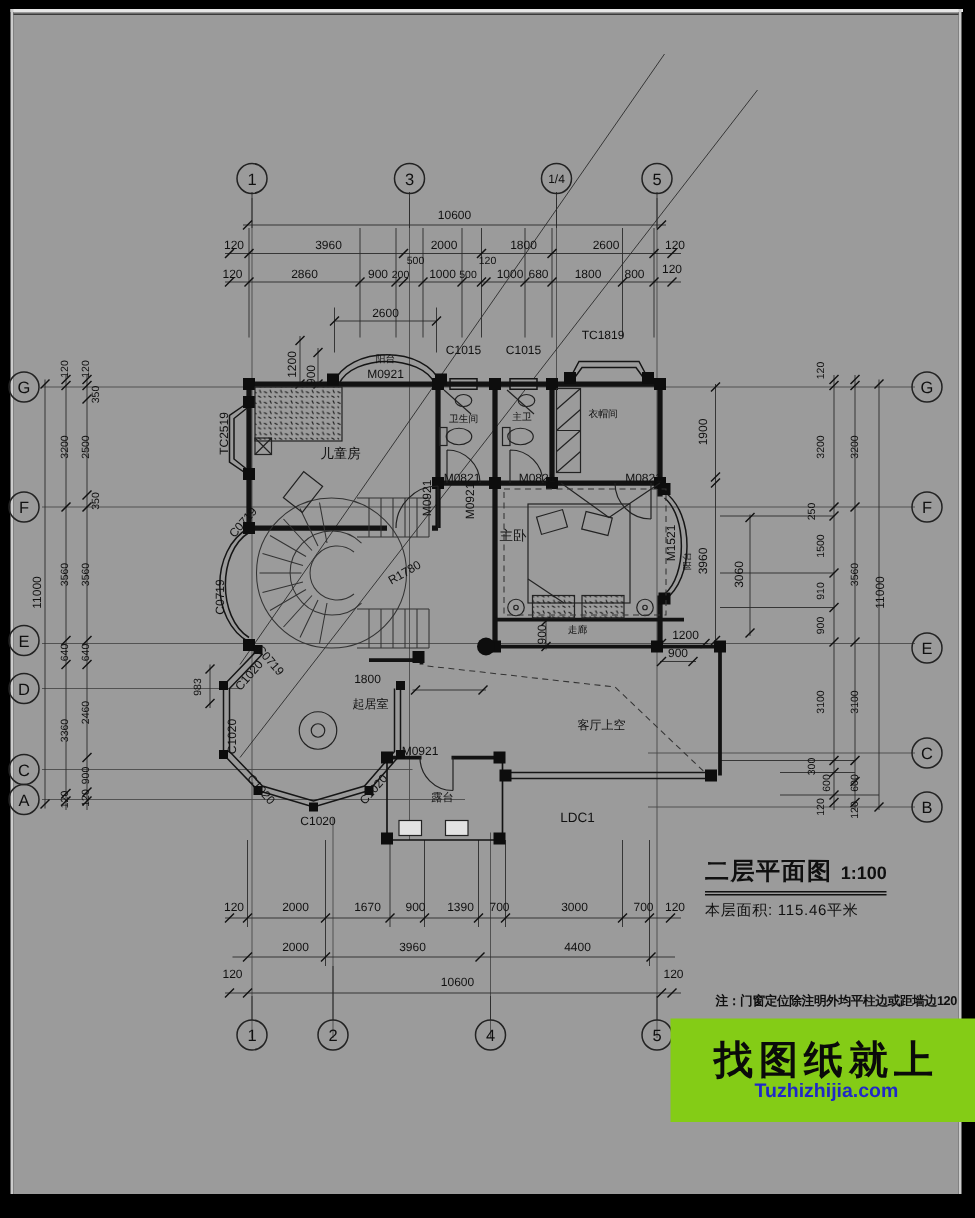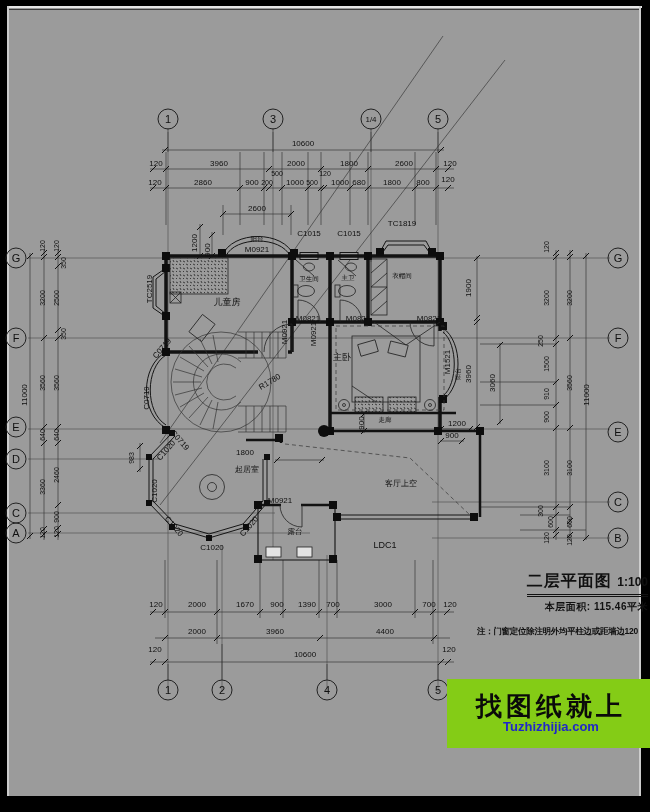--- a/index.html
+++ b/index.html
@@ -1,25 +1,25 @@
 <!DOCTYPE html>
 <html><head>
 <meta charset="utf-8">
 <style>
   html,body{margin:0;padding:0;background:#000;}
   #stage{position:relative;width:650px;height:812px;background:#000;overflow:hidden;
          font-family:"Liberation Sans","DejaVu Sans",sans-serif;}
   #plan{position:absolute;left:0;top:0;}
   .overlay{position:absolute;color:#101010;}
-  .tb{left:470px;top:571px;width:178px;text-align:right;}
+  .tb{left:470px;top:571px;width:178px;text-align:left;}
   .tb-line1{font-weight:bold;font-size:16px;letter-spacing:1px;border-bottom:3px double #111;
             padding-bottom:2px;display:inline-block;}
   .tb-scale{font-size:12px;letter-spacing:0;}
-  .tb-area{font-weight:bold;font-size:10px;margin-top:3px;letter-spacing:0.5px;}
-  .note{left:477px;top:626px;font-size:8.5px;font-weight:bold;white-space:nowrap;letter-spacing:-0.3px;}
+  .tb-area{font-weight:normal;font-size:10px;margin-top:3px;letter-spacing:0.5px;}
+  .note{left:477px;top:662px;font-size:8.5px;font-weight:bold;white-space:nowrap;letter-spacing:-0.3px;}
   .wm{left:447px;top:679px;width:208px;height:69px;background:#84cc16;display:flex;
       flex-direction:column;align-items:center;justify-content:center;line-height:1.05;}
   .wm-cn{font-size:26px;font-weight:bold;color:#0a0a0a;letter-spacing:4px;}
   .wm-url{font-size:13px;font-weight:bold;}
   svg text{fill:#101010;}
 </style>
 </head>
 <body>
 <div id="stage">
 

